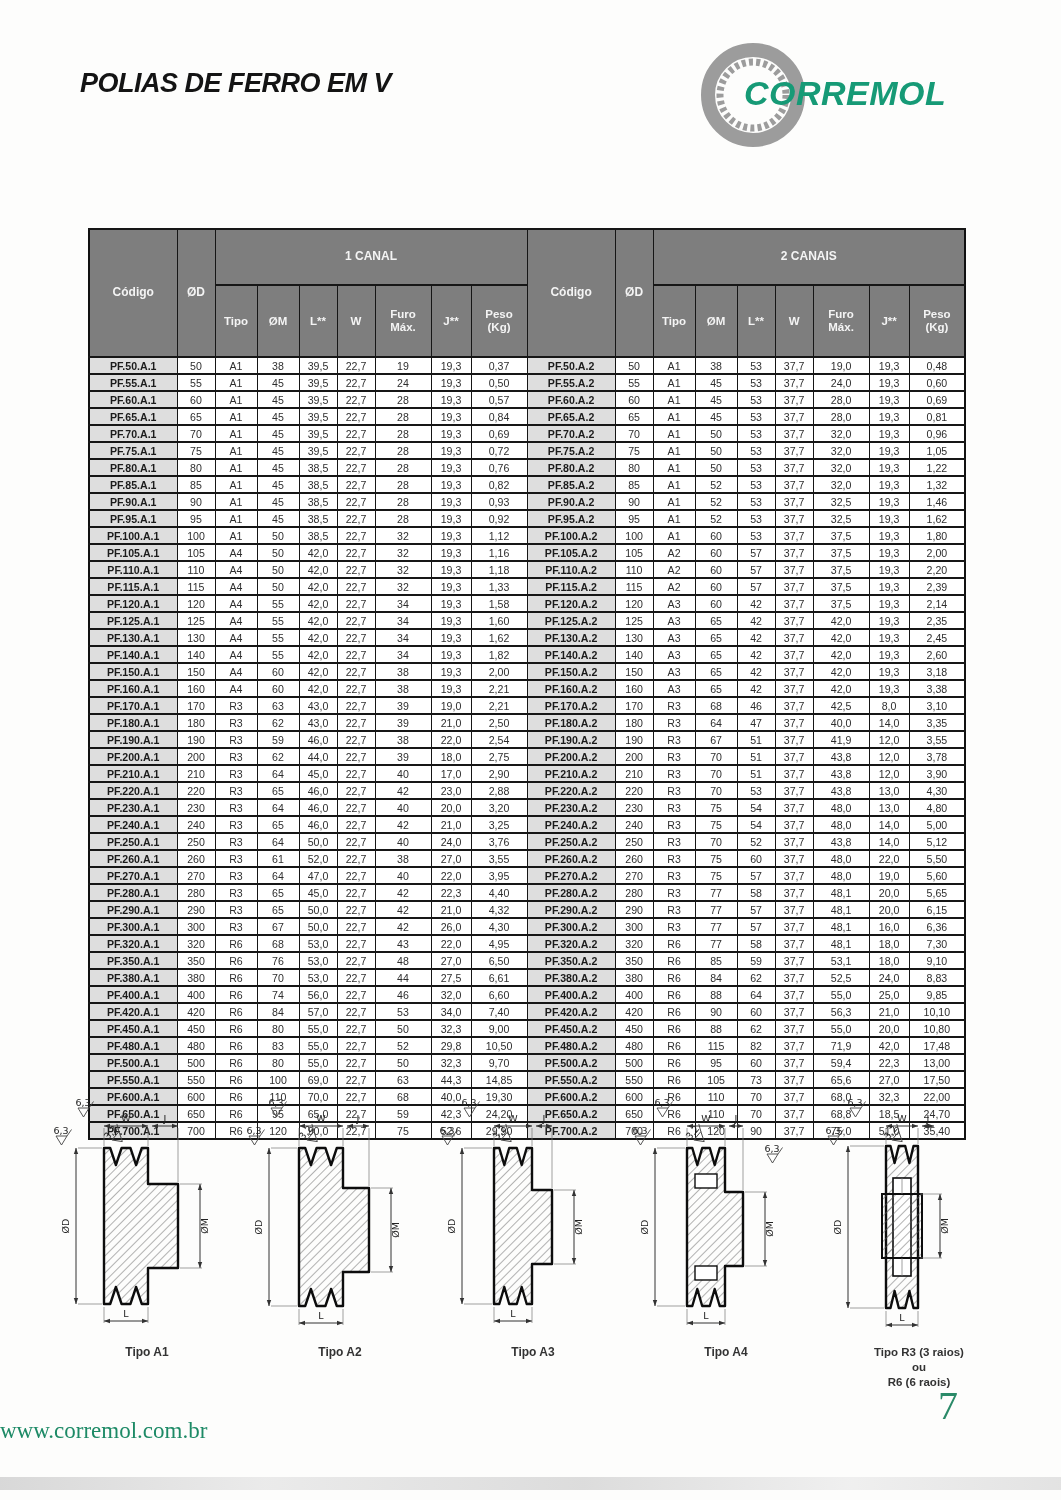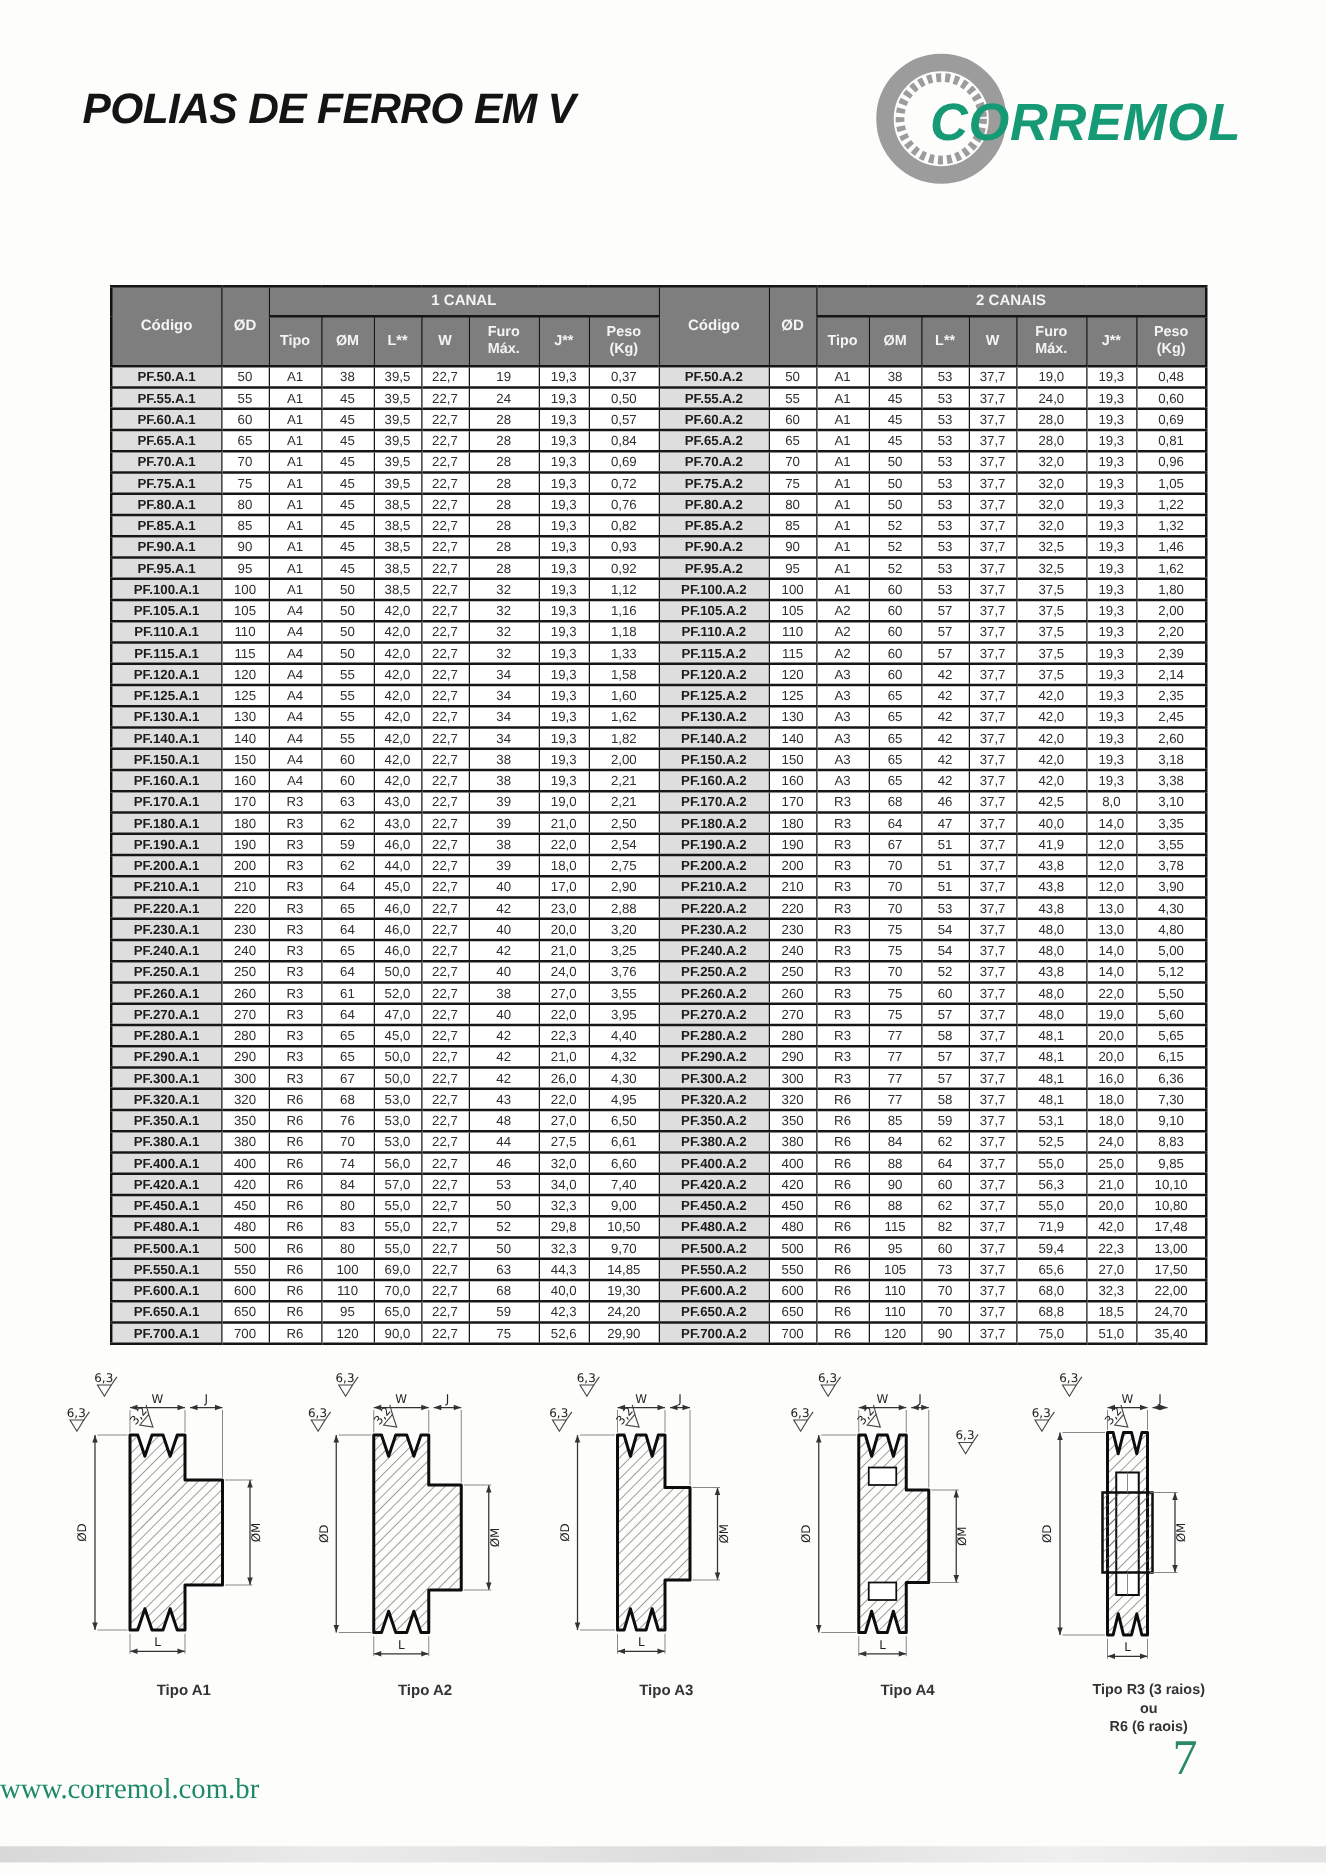--- a/index.html
+++ b/index.html
@@ -2,41 +2,41 @@
 <html><head>
 <meta charset="utf-8">
 <style>
   html,body{margin:0;padding:0;}
   body{
     width:1061px;height:1500px;position:relative;overflow:hidden;
     background:#fdfdfc;font-family:"Liberation Sans",sans-serif;
   }
   
   .title{
-    position:absolute;left:66px;top:68px;
-    font-size:34px;line-height:1.13;font-weight:700;font-style:italic;
+    position:absolute;left:80px;top:68px;
+    font-size:27px;line-height:1.13;font-weight:700;font-style:italic;
     color:#141414;letter-spacing:-.5px;
   }
   .logo{position:absolute;left:686px;top:30px;width:330px;height:125px;}
   .logo svg{position:absolute;left:8px;top:6px;}
   .logo .word{
     position:absolute;left:58px;top:44px;
-    font-size:42px;font-weight:700;font-style:italic;letter-spacing:.5px;
+    font-size:34px;font-weight:700;font-style:italic;letter-spacing:.5px;
     color:#169a76;white-space:nowrap;
   }
   
   table.cat{
     position:absolute;left:88px;top:228px;width:876px;
     border-collapse:collapse;table-layout:fixed;
     border:2px solid #111;
   }
   table.cat th{
     background:#7e7e7e;color:#f4f4f4;font-weight:700;
     border:solid #161616;border-width:2px 1px;
-    font-size:11.5px;line-height:1.12;text-align:center;padding:1px 0;margin-left:41px;
+    font-size:11.5px;line-height:1.12;text-align:center;padding:17px 0;margin-left:41px;
   }
   table.cat tr.tier1 th{height:20px;font-size:12px;}
   table.cat tr.tier2 th{height:36px;vertical-align:middle;}
   table.cat td{
     border:solid #161616;border-width:2px 1px;
     font-size:10.6px;color:#2e2e2e;text-align:center;
     padding:1.5px 1px;line-height:12px;height:12px;
     background:#fff;white-space:nowrap;overflow:hidden;
   }
   table.cat td.code{background:#dedede;font-weight:700;color:#1b1b1b;}

